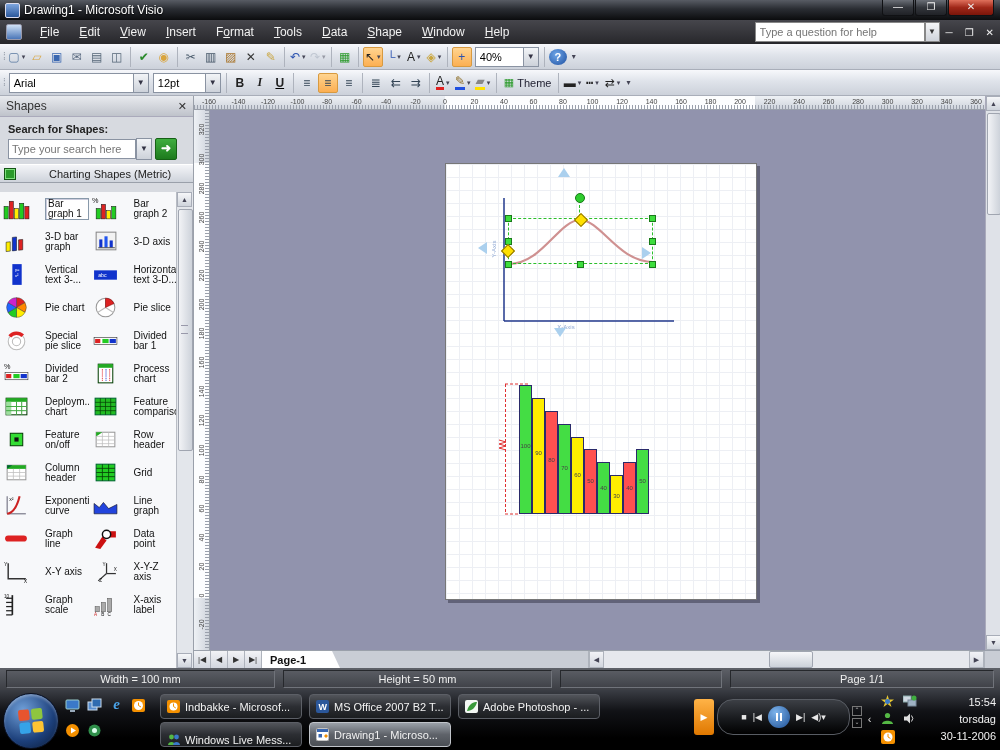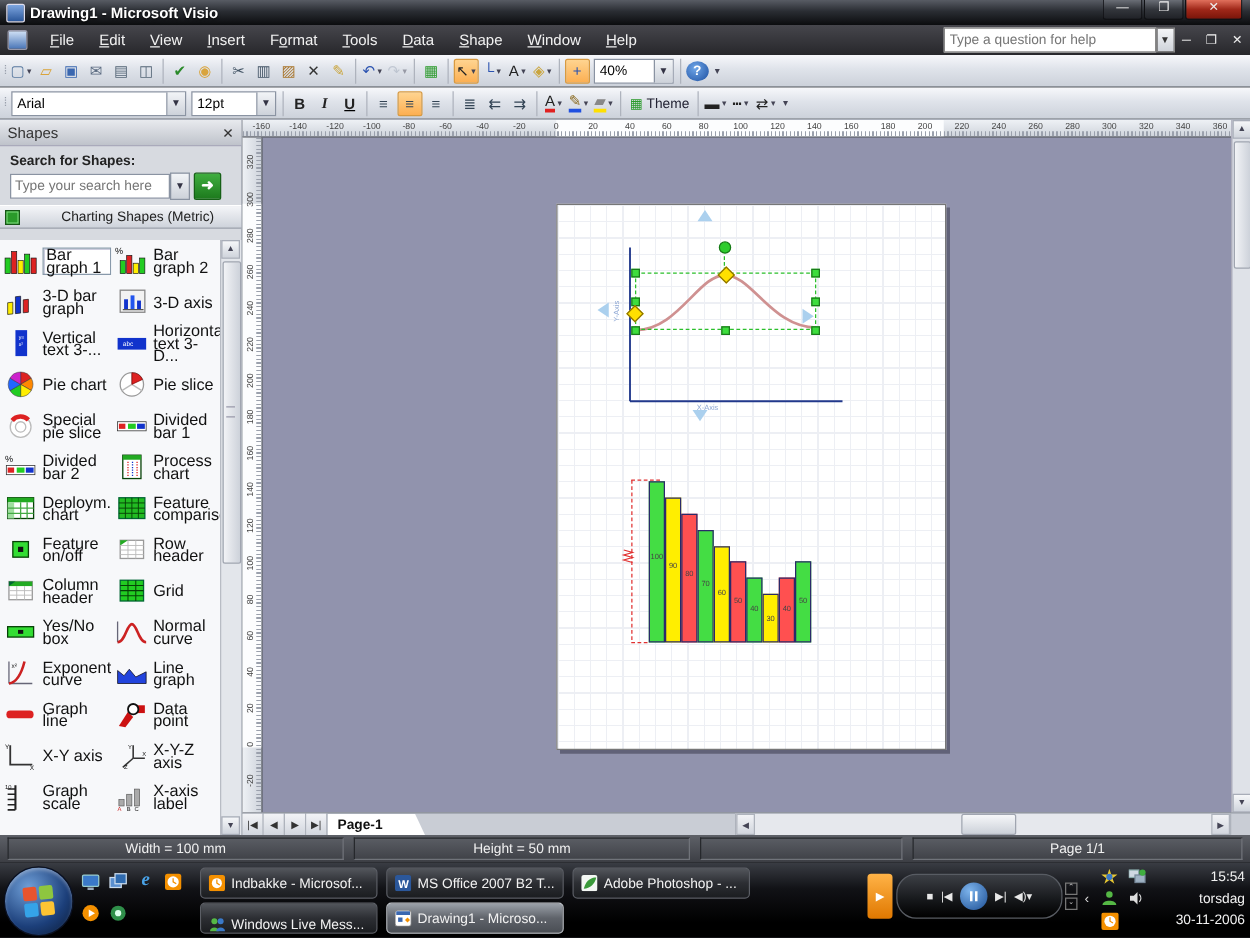--- a/index.html
+++ b/index.html
@@ -1,21 +1,21 @@
 <!DOCTYPE html>
 <html><head>
 <meta charset="utf-8">
 <style>
   html,body{margin:0;padding:0;width:1000px;height:750px;overflow:hidden;
     font-family:"Liberation Sans",sans-serif;-webkit-font-smoothing:antialiased;background:#000;}
   .abs{position:absolute;}
   
   #titlebar{left:0;top:0;width:1000px;height:20px;background:linear-gradient(#585c64,#2a2d33 45%,#0b0c0e);color:#fff;}
   #title-icon{left:5px;top:3px;width:13px;height:13px;background:linear-gradient(#7ea6e0,#2b579a);border:1px solid #dde;border-radius:2px;}
-  #title-text{left:24px;top:3px;font-size:12px;font-weight:bold;text-shadow:0 1px 2px #000;}
+  #title-text{left:24px;top:3px;font-size:12px;font-weight:normal;text-shadow:0 1px 2px #000;}
   #caption-btns{right:6px;top:0;display:flex;}
   .capbtn{width:30px;height:15px;margin-left:1px;background:linear-gradient(#6a6e76,#33363c 50%,#202227);border:1px solid #101114;border-top:none;border-radius:0 0 3px 3px;color:#eee;font-size:10px;text-align:center;line-height:13px;}
   .capbtn.close{width:44px;background:linear-gradient(#e0705c,#a02819 50%,#7a150a);}
   
   #menubar{left:0;top:20px;width:1000px;height:24px;background:linear-gradient(#46464c,#27272b);display:flex;align-items:center;color:#f2f2f2;font-size:12px;}
   #app-icon{width:14px;height:14px;margin:0 8px 0 6px;background:linear-gradient(#cfe0f5,#4a76b8);border:1px solid #99a;border-radius:2px;}
   .menu-item{padding:3px 10px;}
   .menu-item u{text-decoration:underline;}
   #menubar-right{margin-left:auto;display:flex;align-items:center;}
   #help-box{width:160px;height:16px;font-size:11px;border:1px solid #888;padding:1px 4px;color:#777;font-family:"Liberation Sans",sans-serif;}
@@ -53,21 +53,21 @@
   #search-row{display:flex;align-items:center;padding:1px 4px 4px 8px;}
   #search-input{width:120px;height:16px;border:1px solid #8a93a2;font-size:11px;padding:1px 3px;font-family:"Liberation Sans",sans-serif;}
   #search-dd{width:14px;height:20px;background:linear-gradient(#f2f4f7,#cdd2da);border:1px solid #8a93a2;font-size:8px;text-align:center;line-height:19px;color:#334;}
   #search-go{width:20px;height:20px;margin-left:3px;background:linear-gradient(#3fae3f,#1d7a1d);border:1px solid #166016;border-radius:2px;color:#fff;text-align:center;line-height:19px;font-size:12px;font-weight:bold;}
   #stencil-bar{height:17px;background:linear-gradient(#f4f5f8,#ced3db);border-top:1px solid #fff;border-bottom:1px solid #9aa0aa;display:flex;align-items:center;font-size:11px;color:#222;padding:0 4px;gap:29px;}
   #stencil-icon{width:10px;height:10px;margin-right:4px;background:#2a9a2a;border:1px solid #155515;box-shadow:inset 0 0 0 1px #7fdf7f;}
   #shape-list{position:absolute;left:0;top:96px;right:16px;bottom:0;background:#f7f8fa;overflow:hidden;}
   .shape-row{display:flex;height:33px;align-items:center;}
   .shape-item{flex:1;display:flex;align-items:center;height:100%;padding-left:3px;overflow:hidden;}
   .shape-ico{width:27px;height:23px;flex:0 0 27px;display:flex;align-items:center;justify-content:center;}
-  .shape-label{font-size:13px;line-height:10px;color:#111;margin-left:4px;max-width:55px;}
+  .shape-label{font-size:10px;line-height:10px;color:#111;margin-left:15px;max-width:55px;}
   .shape-label.sel{border:1px solid #8899aa;background:#fff;padding:0 2px;box-shadow:inset 1px 1px 0 #ccd;}
   #shape-scroll{position:absolute;right:0;top:96px;bottom:0;width:16px;background:#e3e6eb;border-left:1px solid #b8bcc4;}
   .scr-btn{position:absolute;left:0;width:15px;height:15px;background:linear-gradient(#f6f7f9,#cfd4dc);border:1px solid #a8adb8;font-size:7px;text-align:center;line-height:14px;color:#445;box-sizing:border-box;}
   #shape-thumb{position:absolute;left:1px;top:17px;width:13px;height:240px;background:linear-gradient(90deg,#f2f3f6,#cdd2da);border:1px solid #a0a5b0;border-radius:2px;}
   #shape-thumb-grip{position:absolute;left:2px;top:115px;width:7px;height:7px;border-top:1px solid #99a;border-bottom:1px solid #99a;}
   
   #hruler{left:194px;top:96px;width:792px;height:14px;background:linear-gradient(#eef1f5,#cfd4dc);border-bottom:1px solid #9aa0aa;box-sizing:border-box;overflow:hidden;}
   #hruler::after{content:"";position:absolute;left:0;right:0;bottom:0;height:4px;background:repeating-linear-gradient(to right,#9aa0ac 0 1px,transparent 1px 3px);}
   #hruler-page{position:absolute;left:251px;top:0;width:310px;height:14px;background:#fcfdfe;}
   .htick{position:absolute;top:2px;width:20px;margin-left:-10px;text-align:center;font-size:7px;color:#444;}
@@ -583,40 +583,20 @@
               <g stroke="#064006" stroke-width="0.8">
                 <line x1="4" y1="7" x2="22" y2="7"></line>
                 <line x1="4" y1="11" x2="22" y2="11"></line>
                 <line x1="4" y1="15" x2="22" y2="15"></line>
                 <line x1="10" y1="3" x2="10" y2="19"></line>
                 <line x1="16" y1="3" x2="16" y2="19"></line>
               </g>
             </svg>
           </span>
           <span class="shape-label">Grid</span>
-        </div>
-      </div>
-      <div class="shape-row">
-        <div class="shape-item">
-          <span class="shape-ico">
-            <svg width="27" height="23" viewBox="0 0 26 22">
-              <rect x="3" y="7" width="20" height="8" fill="#33dd33" stroke="#064006"></rect>
-              <rect x="11" y="9.5" width="4" height="3" fill="#111"></rect>
-            </svg>
-          </span>
-          <span class="shape-label">Yes/No box</span>
-        </div>
-        <div class="shape-item">
-          <span class="shape-ico">
-            <svg width="27" height="23" viewBox="0 0 26 22">
-              <line x1="2" y1="3" x2="2" y2="19" stroke="#667"></line>
-              <path d="M2,19 C8,19 9,5 13,5 C17,5 18,19 24,19" fill="none" stroke="#cc2222" stroke-width="2"></path>
-            </svg>
-          </span>
-          <span class="shape-label">Normal curve</span>
         </div>
       </div>
       <div class="shape-row">
         <div class="shape-item">
           <span class="shape-ico">
             <svg width="27" height="23" viewBox="0 0 26 22">
               <line x1="4" y1="2" x2="4" y2="19" stroke="#667"></line>
               <line x1="4" y1="19" x2="22" y2="19" stroke="#667"></line>
               <text x="6" y="7" font-size="5" fill="#111">x²</text>
               <path d="M4,19 C11,18 14,10 16,2" fill="none" stroke="#cc2222" stroke-width="2"></path>

